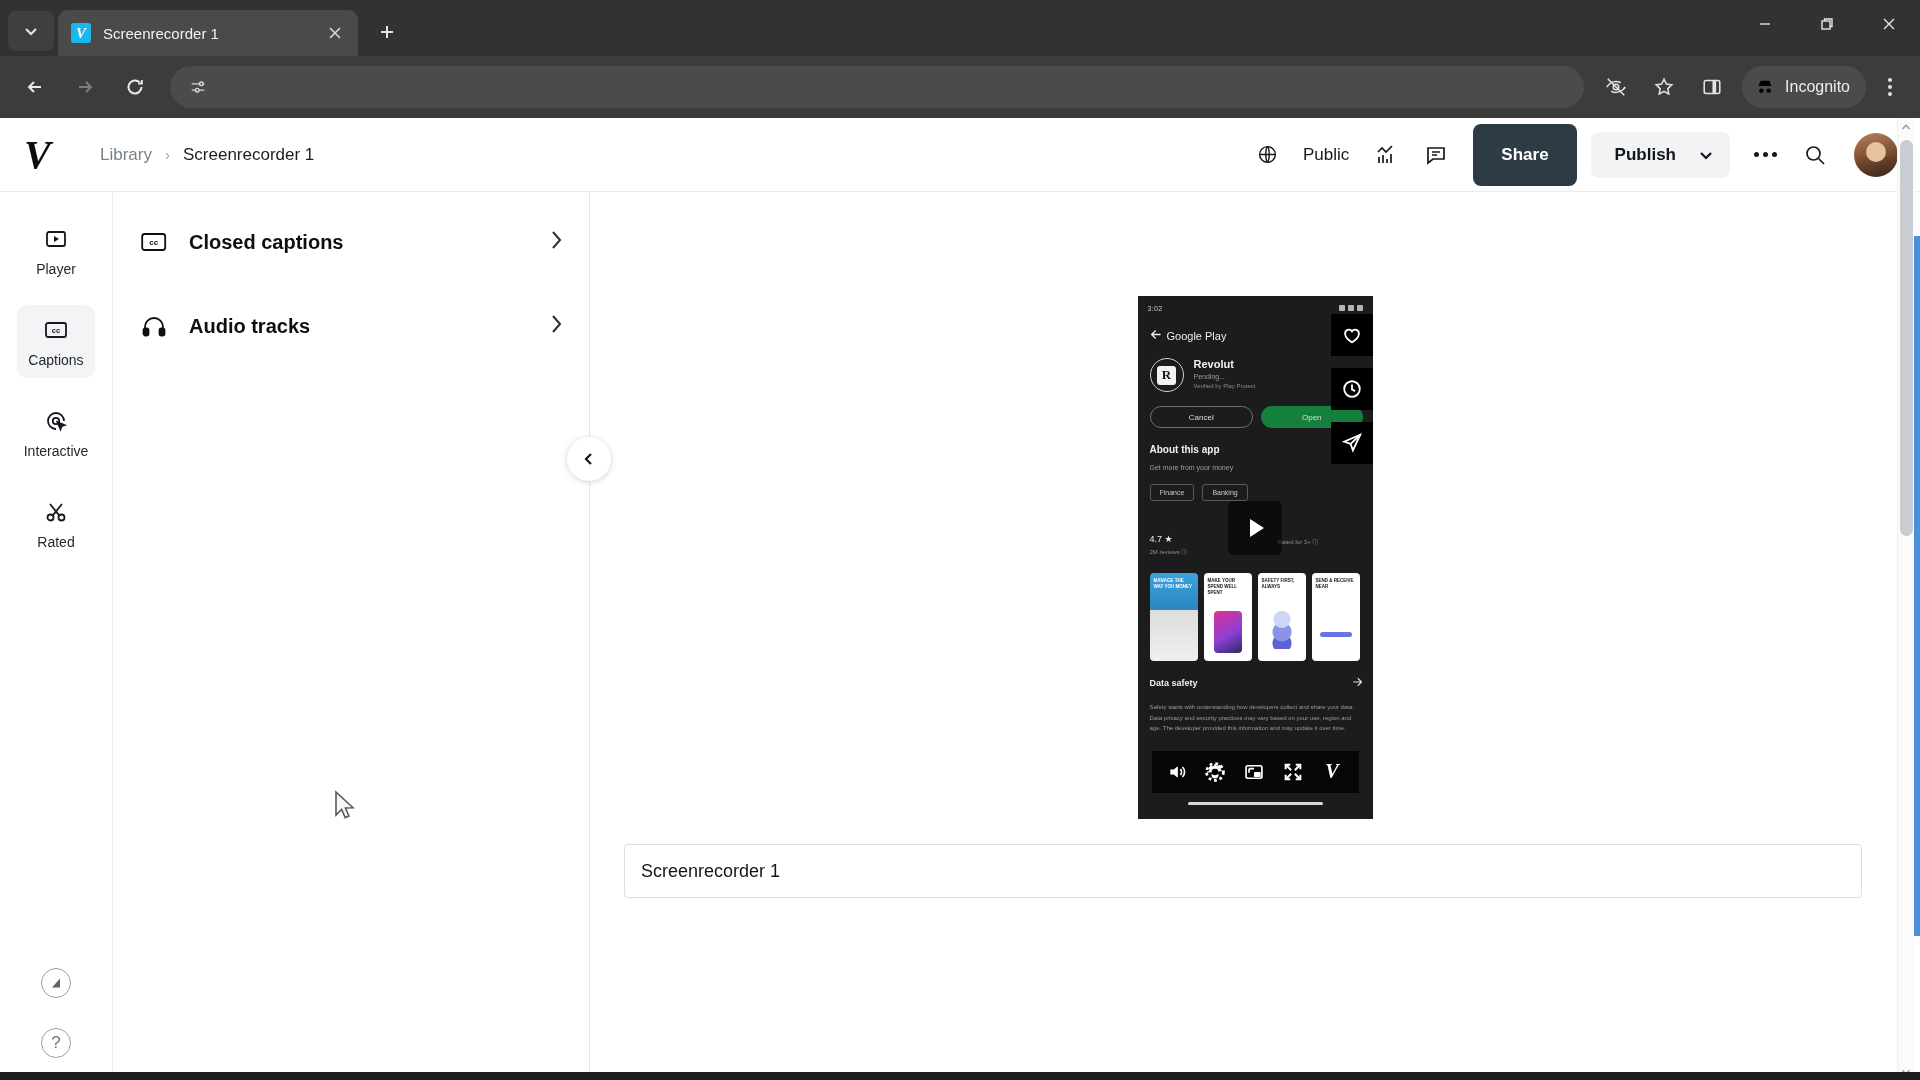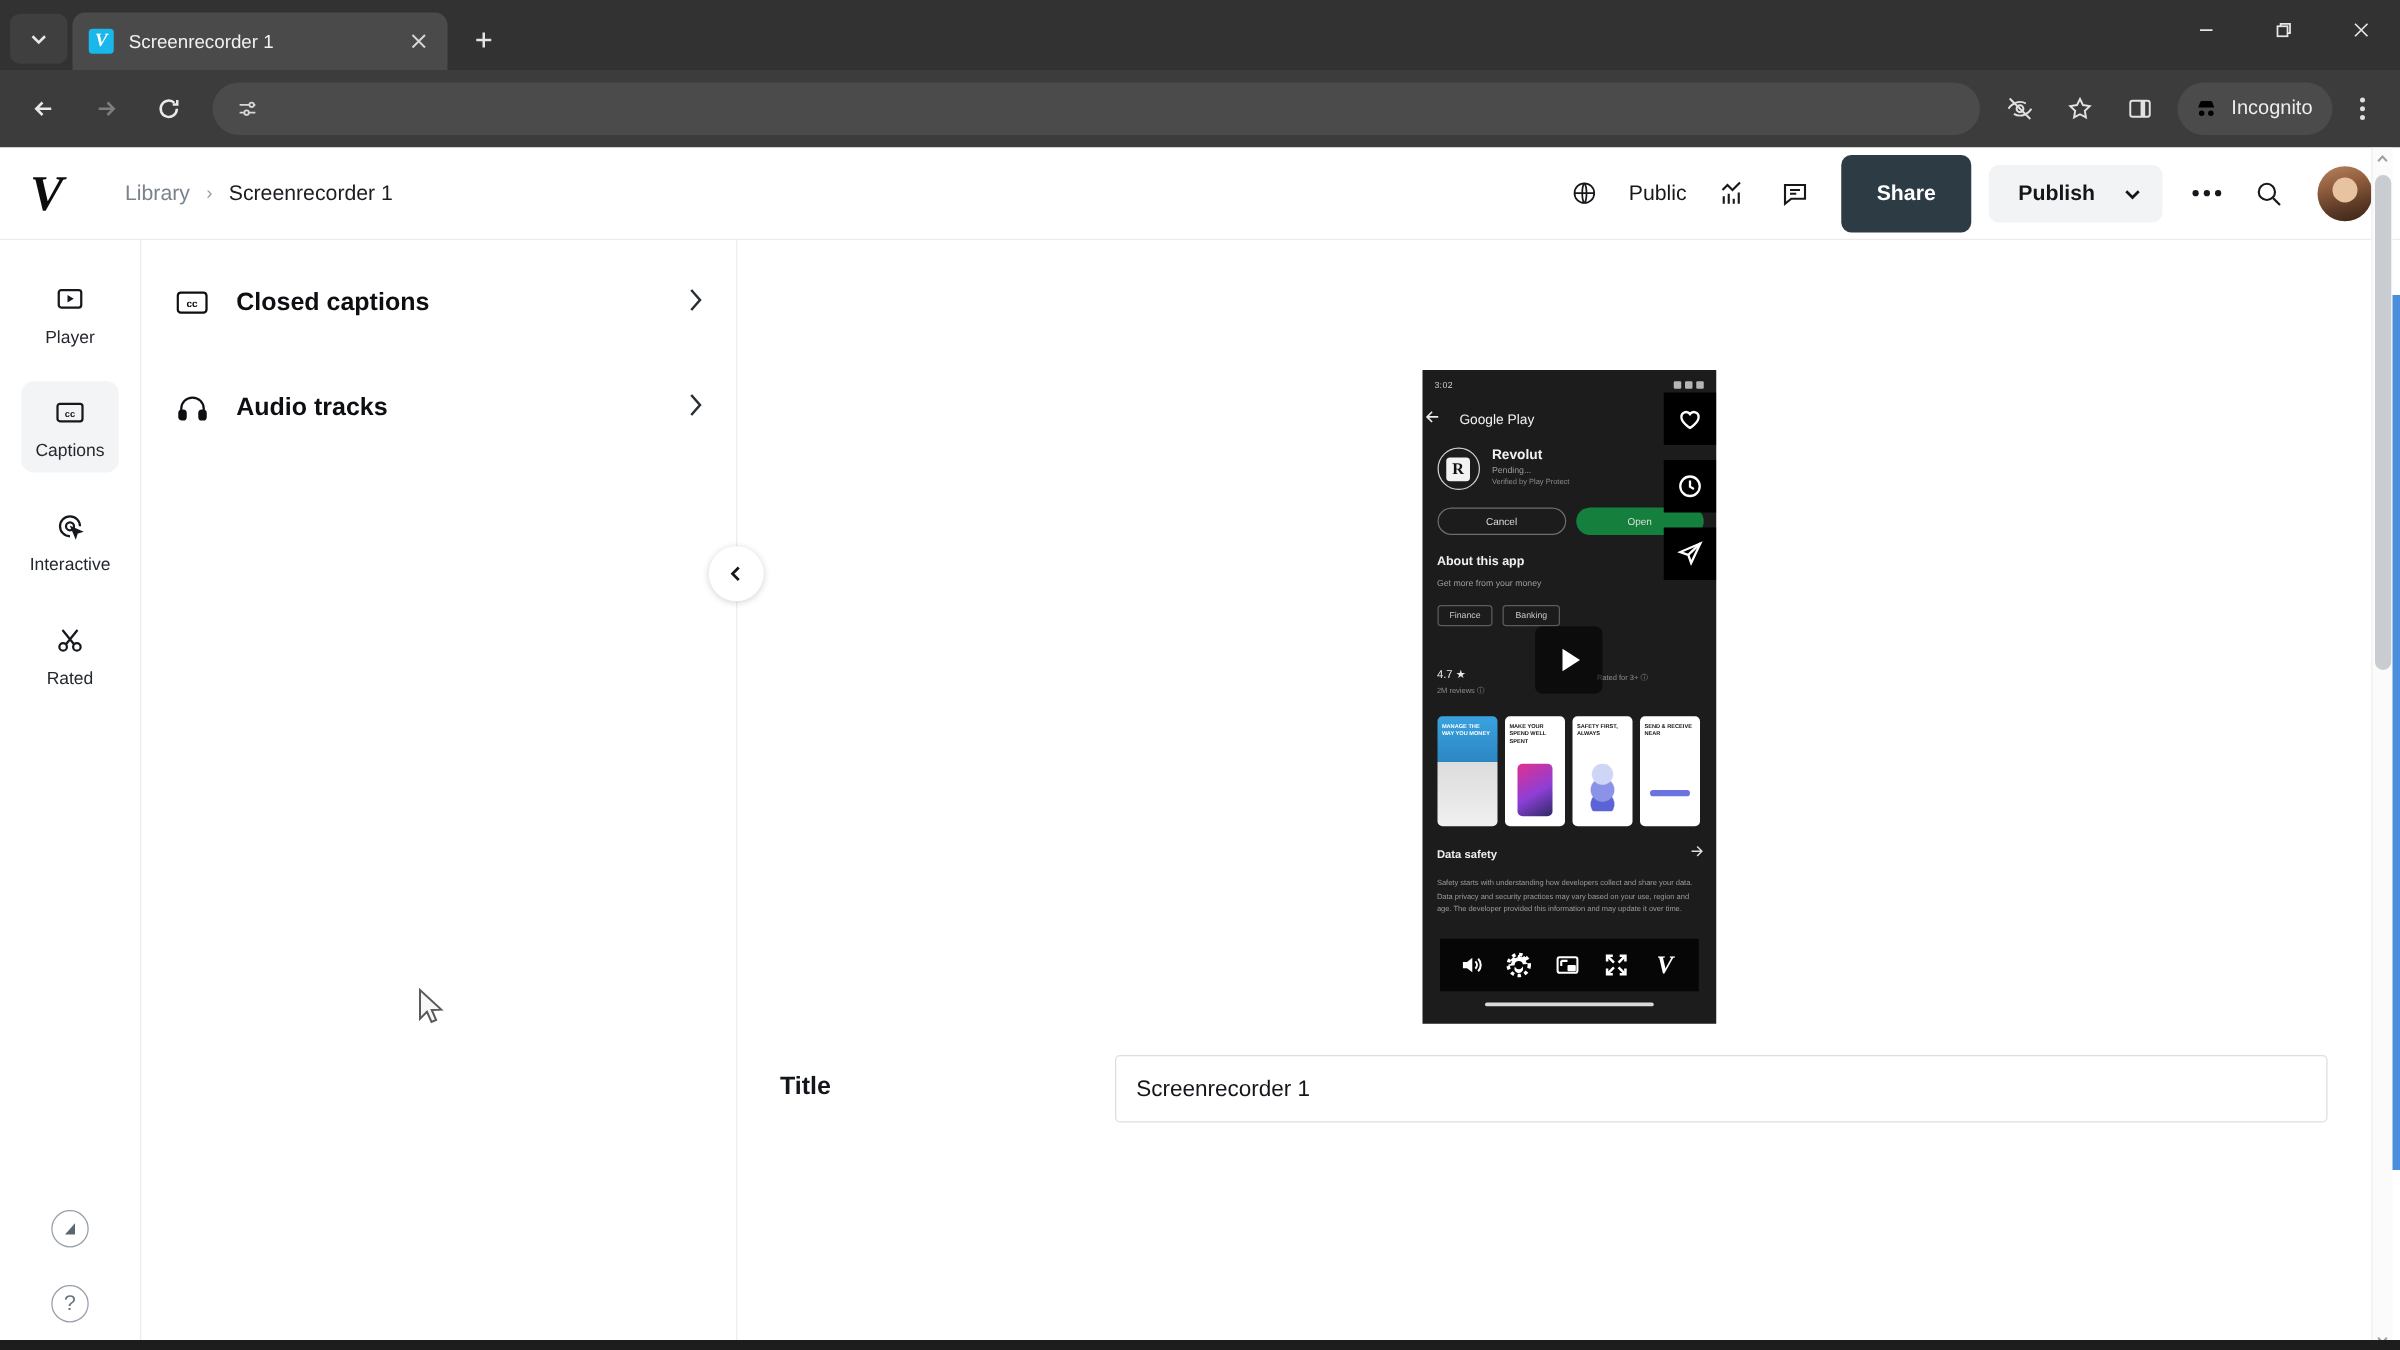--- a/index.html
+++ b/index.html
@@ -170,21 +170,21 @@
 
   .video-wrap {
     width: 235px; height: 523px; margin: 104px auto 0;
     background: #1c1c1c; position: relative; overflow: hidden;
   }
   .vid-status { position:absolute; top:6px; left:0; right:0; height:12px; display:flex; align-items:center; justify-content:space-between; padding:0 10px; }
   .vid-status .st-l { font-size: 7px; color:#cfcfcf; letter-spacing:0.3px; }
   .vid-status .st-r { display:flex; gap:3px; align-items:center; }
   .vid-status .st-r i { display:block; width:6px; height:6px; background:#b5b5b5; border-radius:1px; }
 
-  .gp-head { position:absolute; top:28px; left:0; right:0; height: 24px; display:flex; align-items:center; padding-left: 2px; gap: 15px; }
+  .gp-head { position:absolute; top:28px; left:0; right:0; height: 24px; display:flex; align-items:center; padding-left: 12px; gap: 4px; }
   .gp-head .backarr svg { stroke:#ededed; stroke-width:1.6; fill:none; }
   .gp-head .gp-title { font-size: 11px; color:#f0f0f0; }
 
   .app-row { position:absolute; top:62px; left:12px; right:10px; display:flex; gap:10px; align-items:flex-start; }
   .app-icon {
     width: 34px; height:34px; border-radius:50%; border:1.6px solid #cfcfcf;
     display:flex; align-items:center; justify-content:center; flex:0 0 auto;
   }
   .app-icon span { width:19px;height:19px;background:#f2f2f2;border-radius:3px;color:#111;font-size:13px;font-weight:bold;display:flex;align-items:center;justify-content:center;font-family:"Liberation Serif",serif; }
   .app-meta .an { font-size: 11px; color:#f2f2f2; font-weight:bold; }
@@ -656,21 +656,20 @@
               </svg>
             <svg width="24" height="22" viewBox="0 0 24 24">
                 <text x="12" y="19" font-size="22" text-anchor="middle" fill="#fff" font-family="Liberation Serif, serif" font-style="italic" font-weight="bold">V</text>
               </svg>
           </div>
           <div class="progressbar"></div>
         </div>
 
         <div class="form">
           <div class="form-row">
-            <div class="form-label">Title</div>
             <div class="form-input">Screenrecorder 1</div>
           </div>
         </div>
 
       </div>
     </div>
 
     <div class="scroll-track">
       <div class="sb-arrow">
         <svg width="10" height="10" viewBox="0 0 10 10">

